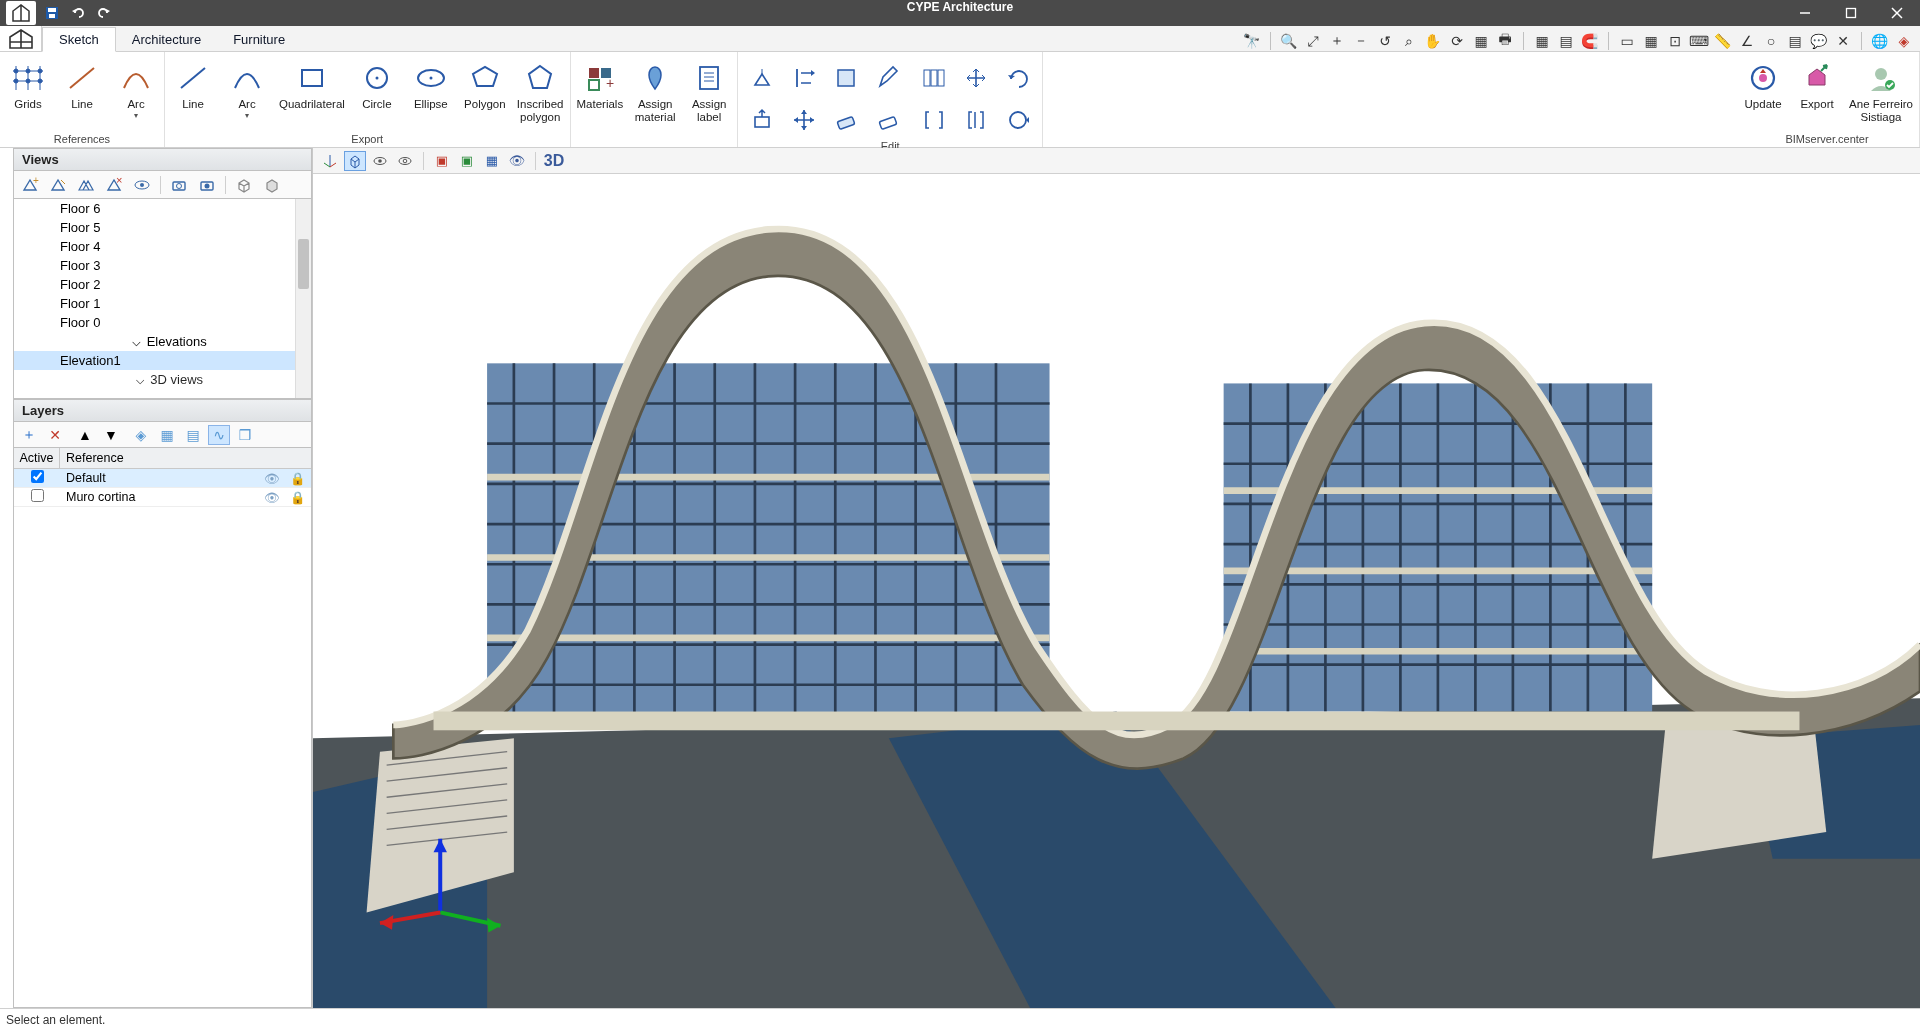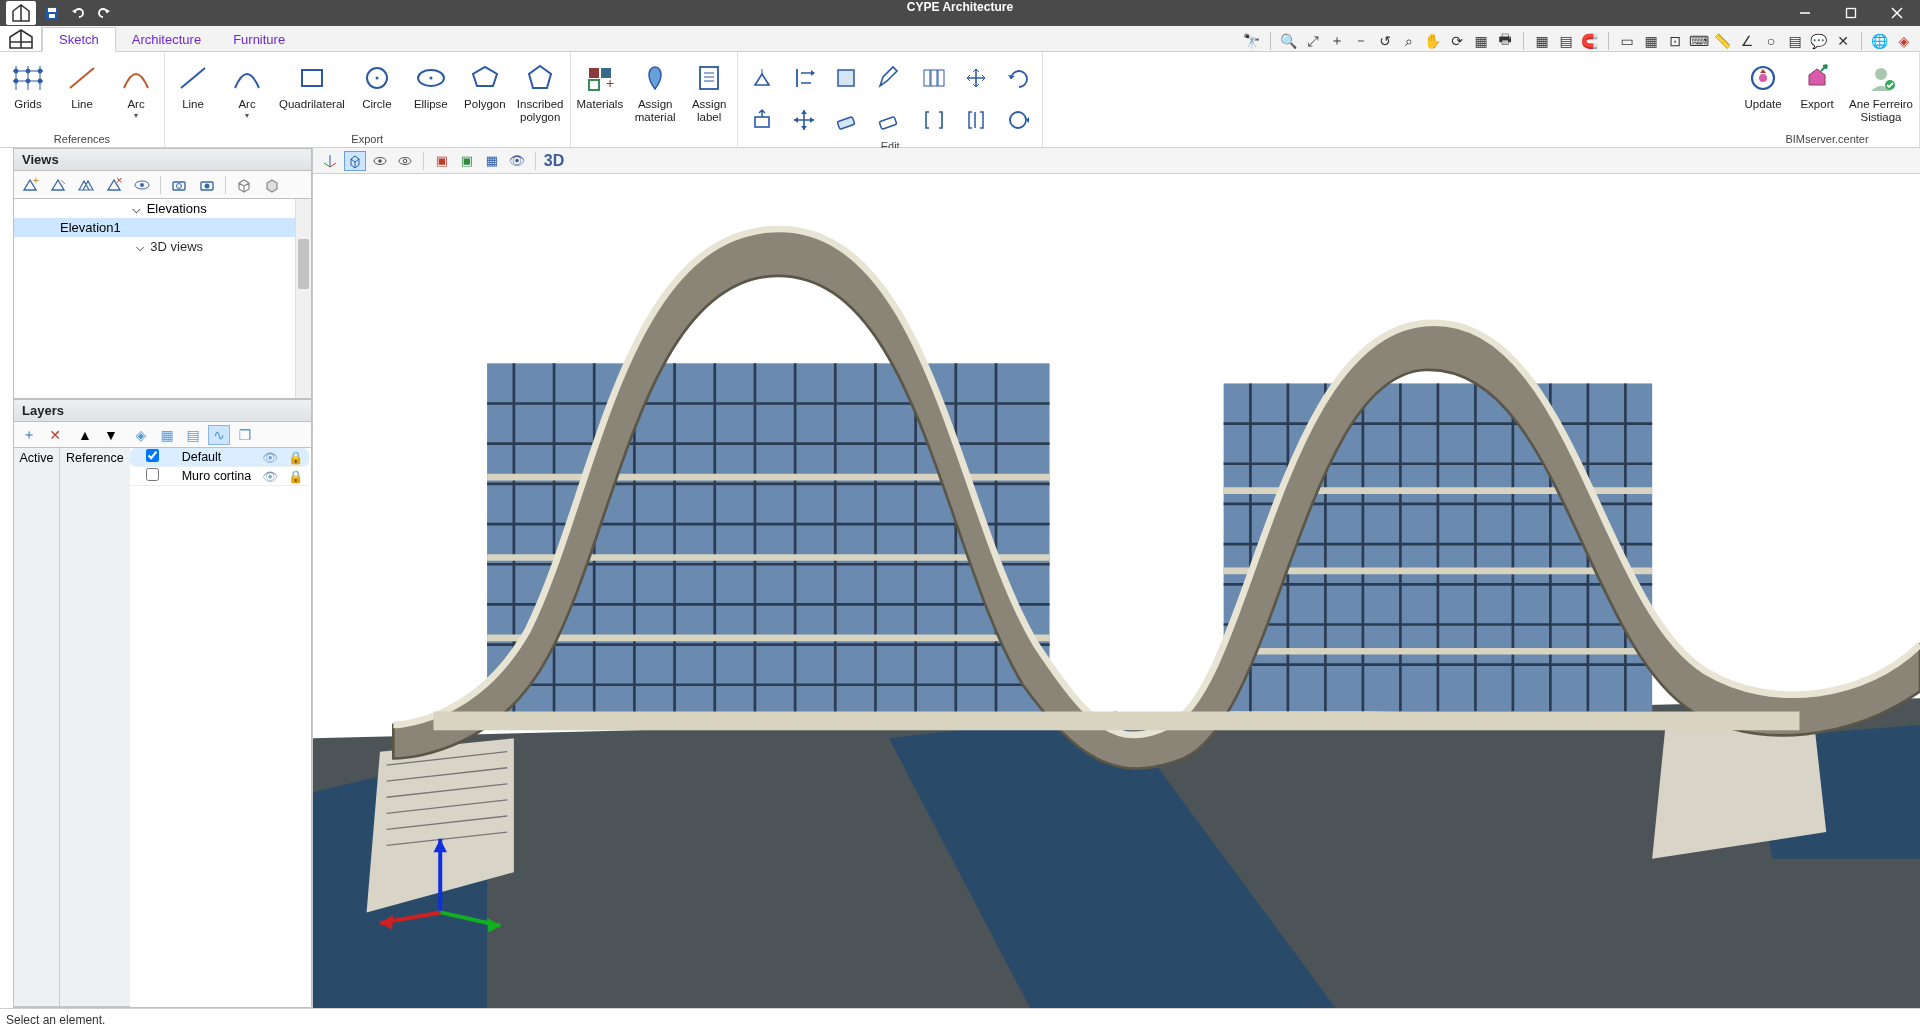--- a/index.html
+++ b/index.html
@@ -11,21 +11,21 @@
 .titlebar .qat { display: flex; align-items: center; gap: 6px; padding: 0 6px; }
 .titlebar .qat .app-icon { width: 30px; height: 24px; background: #fff; display: flex; align-items: center; justify-content: center; border-radius: 2px; }
 .titlebar .qat .qat-btn { width: 20px; height: 20px; display: flex; align-items: center; justify-content: center; cursor: pointer; }
 .titlebar .title-text { position: absolute; left: 50%; transform: translateX(-50%); font-weight: 600; }
 .titlebar .win-controls { margin-left: auto; display: flex; }
 .titlebar .win-controls .wc { width: 46px; height: 26px; display: flex; align-items: center; justify-content: center; cursor: pointer; }
 
 
 .tabrow { height: 26px; background: #f3f3f3; display: flex; align-items: end; border-bottom: 1px solid #d0d0d0; position: relative; }
 .tabrow .app-logo-box { width: 42px; height: 100%; background: #fff; border-right: 1px solid #d0d0d0; display:flex; align-items:center; justify-content:center; }
-.tabrow .tab { padding: 4px 16px 4px 16px; font-size: 13px; cursor: pointer; color: #6d28d9; }
+.tabrow .tab { padding: 4px 16px 4px 16px; font-size: 13px; cursor: pointer; color: #0f172a; }
 .tabrow .tab.active { background: #fff; border: 1px solid #d0d0d0; border-bottom: 1px solid #fff; margin-bottom: -1px; }
 .tabrow .toolbar-icons-right { margin-left: auto; display: flex; align-items: center; gap: 4px; padding-right: 6px; }
 .tabrow .toolbar-icons-right .ti { width: 20px; height: 20px; display:flex; align-items:center; justify-content:center; cursor:pointer; font-size:14px; color:#333; }
 .tabrow .toolbar-icons-right .sep { width:1px; height:18px; background:#c0c0c0; margin:0 4px; }
 
 
 .ribbon { height: 96px; background: #fff; border-bottom: 1px solid #d0d0d0; display: flex; }
 .ribbon .group { border-right: 1px solid #e0e0e0; display: flex; flex-direction: column; padding: 4px 6px 0 6px; }
 .ribbon .group .items { flex: 1; display: flex; align-items: flex-start; gap: 10px; }
 .ribbon .group .group-label { font-size: 11px; text-align: center; color: #444; padding: 2px 0; }
@@ -51,26 +51,26 @@
 .views-list .item.category { padding-left:20px; font-weight:400;text-align:center; }
 .views-list .item.category::before { content:"⌵"; display:inline-block; transform:rotate(0deg); margin-right:6px; font-size:11px; }
 .views-list .item.selected { background:#cde6ff; }
 .views-list .scrollbar-fake { position:absolute; right:0; top:0; bottom:0; width:16px; background:#f0f0f0; border-left:1px solid #ddd; }
 .views-list .scrollbar-fake .thumb { position:absolute; left:2px; right:2px; top:40px; height:50px; background:#c2c2c2; border-radius:2px; }
 
 .layers-area { flex:1; display:flex; flex-direction:column; }
 .layers-toolbar { height:26px; border:1px solid #c0c0c0; border-top:none; display:flex; align-items:center; gap:4px; padding:0 4px; background:#fafafa; }
 .layers-toolbar .ltb { width:22px; height:20px; display:flex; align-items:center; justify-content:center; cursor:pointer; font-size:14px; }
 .layers-toolbar .ltb.pressed { background:#cde6ff; border:1px solid #8ab4e8; }
-.layers-table { flex:1; border:1px solid #c0c0c0; border-top:none; background:#fff; font-size:12.5px; display:flex; }
+.layers-table { flex:1; border:1px solid #c0c0c0; border-top:none; background:#fff; font-size:12.5px; display:flex; flex-direction:column; }
 .layers-table .hdr { display:flex; background:#eef0f2; border-bottom:1px solid #c8c8c8; }
 .layers-table .hdr .c1 { width:46px; padding:3px 4px; text-align:center; border-right:1px solid #c8c8c8; }
 .layers-table .hdr .c2 { flex:1; padding:3px 6px; }
 .layers-table .row { display:flex; align-items:center; border-bottom:1px solid #eee; }
-.layers-table .row.sel { background:#dbeeff;border-radius:6px; }
+.layers-table .row.sel { background:#dbeeff; }
 .layers-table .row .c1 { width:46px; text-align:center; }
 .layers-table .row .c2 { flex:1; padding:2px 6px; }
 .layers-table .row .c3 { width:26px; text-align:center; color:#7da1c4; cursor:pointer; }
 .layers-table .row .c4 { width:26px; text-align:center; color:#bda77a; cursor:pointer; }
 
 
 .viewport-wrap { flex:1; display:flex; flex-direction:column; }
 .viewtoolbar { height:26px; background:#f5f5f5; border-bottom:1px solid #d0d0d0; display:flex; align-items:center; gap:3px; padding:0 6px; }
 .viewtoolbar .vtb { width:22px; height:20px; display:flex; align-items:center; justify-content:center; cursor:pointer; font-size:13px; color:#3a5a9a; }
 .viewtoolbar .vtb.active { background:#cde6ff; border:1px solid #6aa0e0; }
@@ -512,20 +512,29 @@
             <path d="M4 6 L9 3 L14 6 L14 12 L9 15 L4 12 Z M4 6 L9 9 L14 6 M9 9 L9 15" fill="none" stroke="#888" stroke-width="1.2"></path>
           </svg>
         </div>
       <div class="ptb">
           <svg width="18" height="16">
             <path d="M4 6 L9 3 L14 6 L14 12 L9 15 L4 12 Z" fill="#ddd" stroke="#888" stroke-width="1.2"></path>
           </svg>
         </div>
     </div>
     <div class="views-list">
+      <div id="floors-container">
+          <div class="item">Floor 6</div>
+          <div class="item">Floor 5</div>
+          <div class="item">Floor 4</div>
+          <div class="item">Floor 3</div>
+          <div class="item">Floor 2</div>
+          <div class="item">Floor 1</div>
+          <div class="item">Floor 0</div>
+        </div>
       <div class="item category">Elevations</div>
       <div id="elev-container">
           <div class="item selected">Elevation1</div>
         </div>
       <div class="item category" style="opacity:.85">3D views</div>
       <div class="scrollbar-fake">
           <div class="thumb"></div>
         </div>
     </div>
 

